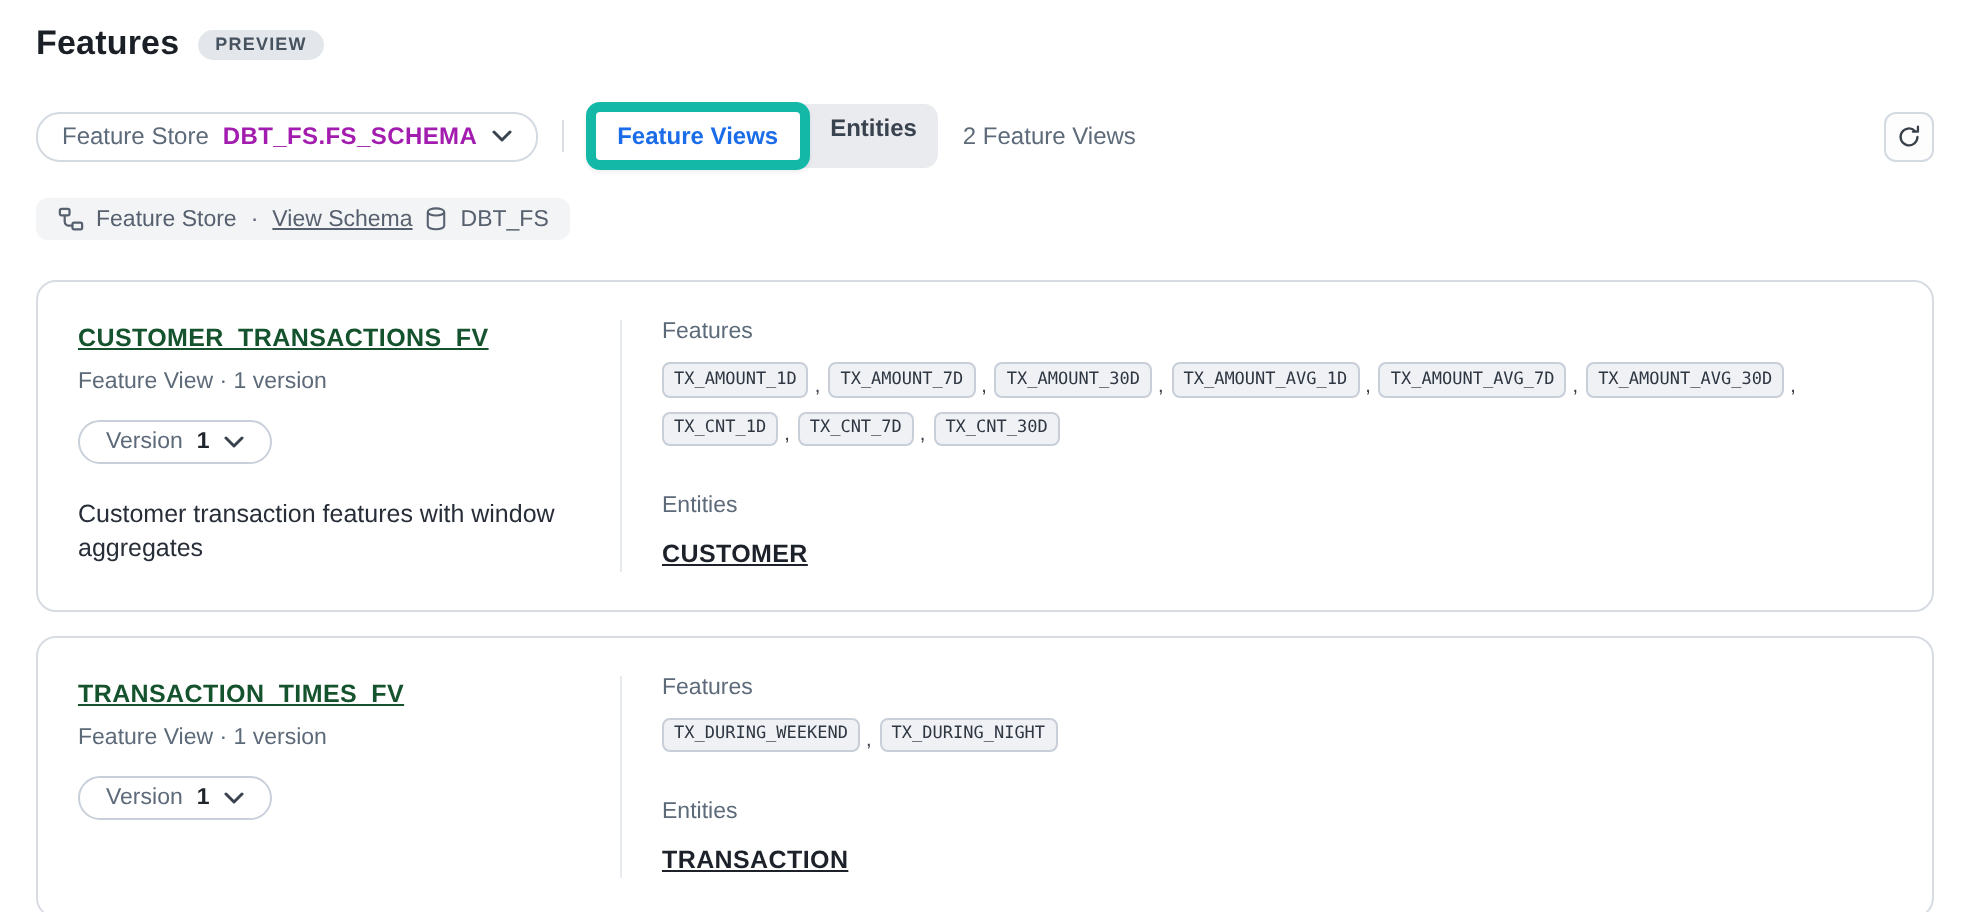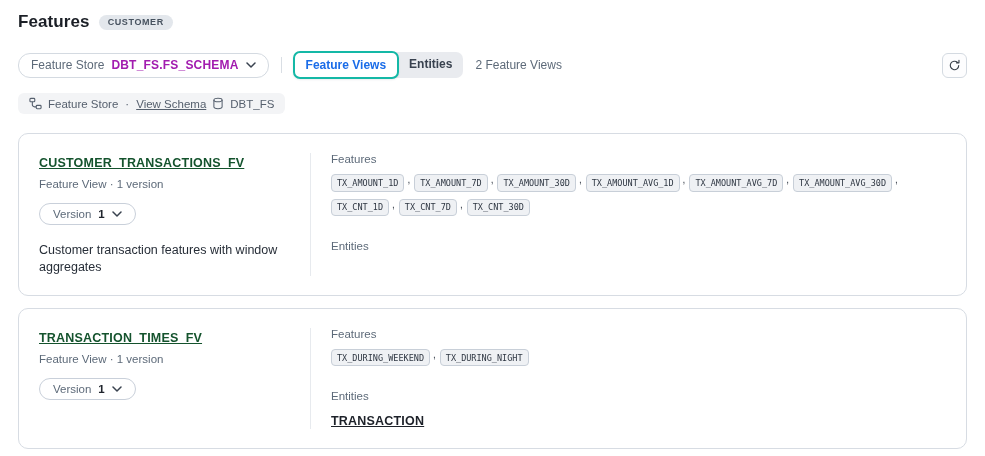--- a/index.html
+++ b/index.html
@@ -15,21 +15,21 @@
   
   .toolbar { margin-top:20px; display:flex; align-items:center; gap:12px; }
   .fs-dropdown { display:inline-flex; align-items:center; gap:7px; border:1px solid #d4dae1;
     border-radius:12px; background:#fff; height:25px; padding:0 12px; cursor:pointer; }
   .fs-dropdown .lbl { font-size:12px; color:#5d6a79; }
   .fs-dropdown .val { font-size:12px; font-weight:700; color:#a21caf; letter-spacing:.2px; }
   .v-divider { width:1px; height:16px; background:#d9dee4; }
   .segmented { display:inline-flex; background:#e9ebef; border-radius:7px; align-items:stretch; }
   .seg { font-size:12px; font-weight:700; padding:5px 11px; border-radius:7px; cursor:pointer;
     color:#39424f; line-height:1.2; }
-  .seg.active { background:#ffffff; color:#1a6ce8; border:2px solid #14b8a6;
+  .seg.active { background:#ffffff; color:#1a6ce8; border:5px solid #14b8a6;
     box-shadow:0 1px 2px rgba(20,30,50,.08); margin:-1px; }
   .count-text { font-size:12px; color:#5d6a79; }
   .toolbar-spacer { flex:1; }
   .refresh-btn { width:25px; height:25px; border:1px solid #d4dae1; border-radius:6px;
     background:#fdfdfe; display:flex; align-items:center; justify-content:center; cursor:pointer; }
 
   
   .breadcrumb { margin-top:15px; display:inline-flex; align-items:center; gap:6px;
     background:#f3f4f6; border-radius:6px; padding:4px 11px; }
   .breadcrumb, .breadcrumb a { font-size:11.5px; color:#56606e; }
@@ -45,40 +45,40 @@
   .card-right { flex:1; padding-left:20px; min-width:0; }
   .fv-title { font-size:12.5px; font-weight:700; color:#14532d; text-decoration:underline;
     letter-spacing:.2px; cursor:pointer; display:inline-block; }
   .fv-meta { margin-top:7px; font-size:11.5px; color:#5d6a79; }
   .version-pill { margin-top:13px; display:inline-flex; align-items:center; gap:7px;
     border:1px solid #c9d0da; border-radius:14px; padding:4px 13px; background:#fff; cursor:pointer; }
   .version-pill .lbl { font-size:11.5px; color:#5d6a79; }
   .version-pill .val { font-size:11.5px; font-weight:700; color:#20252d; }
   .fv-desc { margin-top:17px; font-size:12.5px; color:#272e38; line-height:1.35; max-width:250px; }
   .section-label { font-size:11.5px; color:#5d6a79; }
-  .chips { margin-top:9px; display:flex; flex-wrap:wrap; align-items:flex-start; row-gap:7px; }
+  .chips { margin-top:9px; display:flex; flex-wrap:wrap; align-items:flex-end; row-gap:7px; }
   .chip { font-family:"DejaVu Sans Mono", monospace; font-size:8.5px; color:#2e3642;
     background:#eff1f4; border:1px solid #c8cfd8; border-radius:4px; padding:2.5px 5px;
     line-height:1.2; white-space:nowrap; }
   .chip-comma { font-size:10px; color:#39404b; padding:0 4px 0 3px; }
   .entities-block { margin-top:24px; }
   .entity-links { margin-top:9px; }
   .entity-link { font-size:12.5px; font-weight:700; color:#1d2129; text-decoration:underline;
     letter-spacing:.2px; cursor:pointer; margin-right:14px; }
   svg.icon { display:block; }
 </style>
 </head>
 <body>
 
 
 
 
 <div class="page-header">
   <span class="page-title">Features</span>
-  <span class="preview-badge">CUSTOMER</span>
+  <span class="preview-badge">PREVIEW</span>
 </div>
 
 
 <div class="toolbar">
   <div class="fs-dropdown">
     <span class="lbl">Feature Store</span>
     <span class="val">DBT_FS.FS_SCHEMA</span>
     <span class="crumb-icon">
       <svg class="icon" width="10" height="6" viewBox="0 0 10 6">
           <path d="M1 1l4 4 4-4" fill="none" stroke="#39424f" stroke-width="1.5" stroke-linecap="round" stroke-linejoin="round"></path>
@@ -157,20 +157,21 @@
           <span class="chip">TX_AMOUNT_AVG_30D</span>
           <span class="chip-comma">,</span>
           <span class="chip">TX_CNT_1D</span>
           <span class="chip-comma">,</span>
           <span class="chip">TX_CNT_7D</span>
           <span class="chip-comma">,</span>
           <span class="chip">TX_CNT_30D</span>
         </div>
       <div class="entities-block">
         <div class="section-label">Entities</div>
+        <div class="entity-links"><a class="entity-link">CUSTOMER</a></div>
       </div>
     </div>
   </div>
 
   <div class="card">
     <div class="card-left">
       <a class="fv-title">TRANSACTION_TIMES_FV</a>
       <div class="fv-meta">Feature View · 1 version</div>
       <div class="version-pill">
         <span class="lbl">Version</span>

